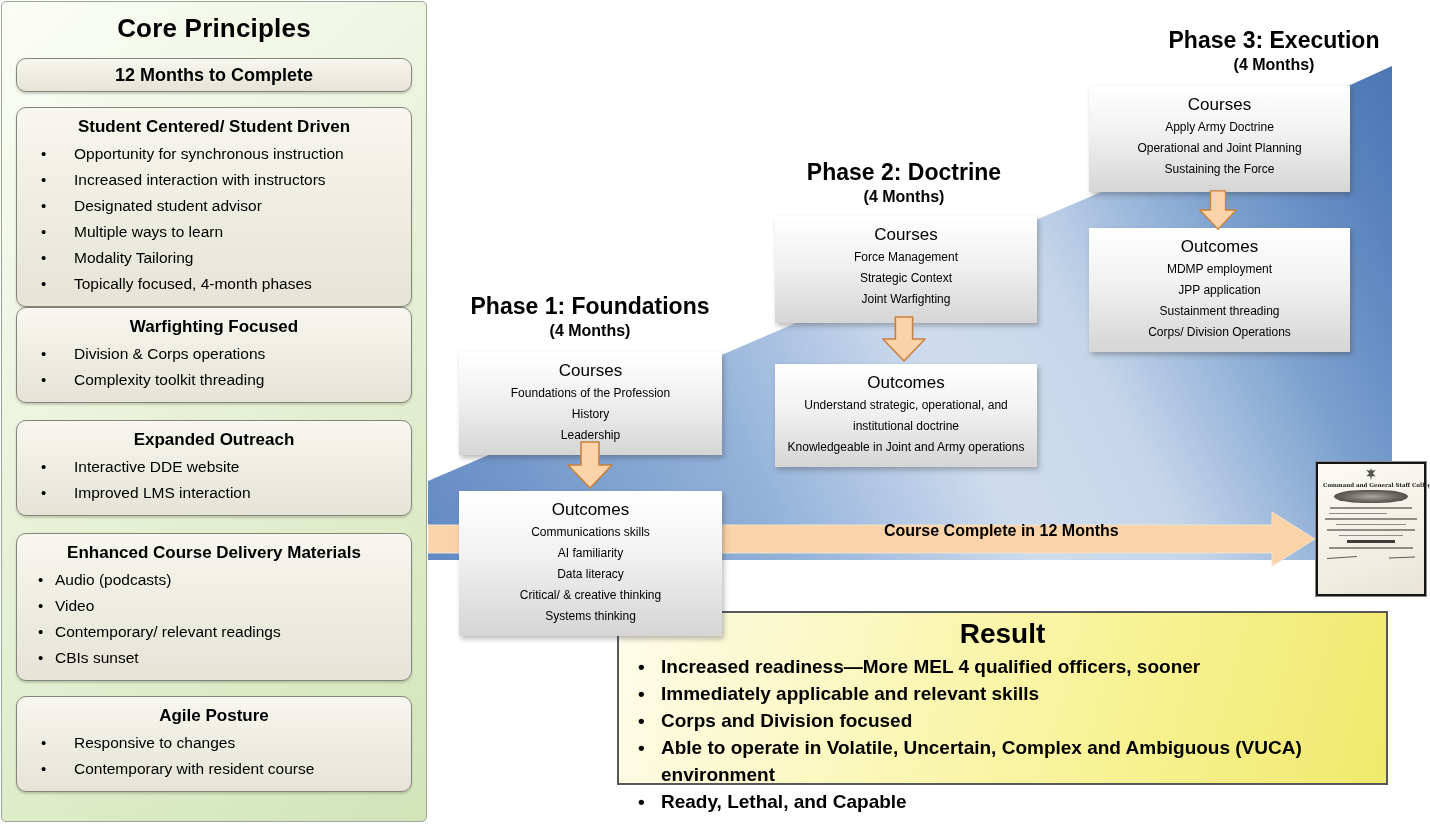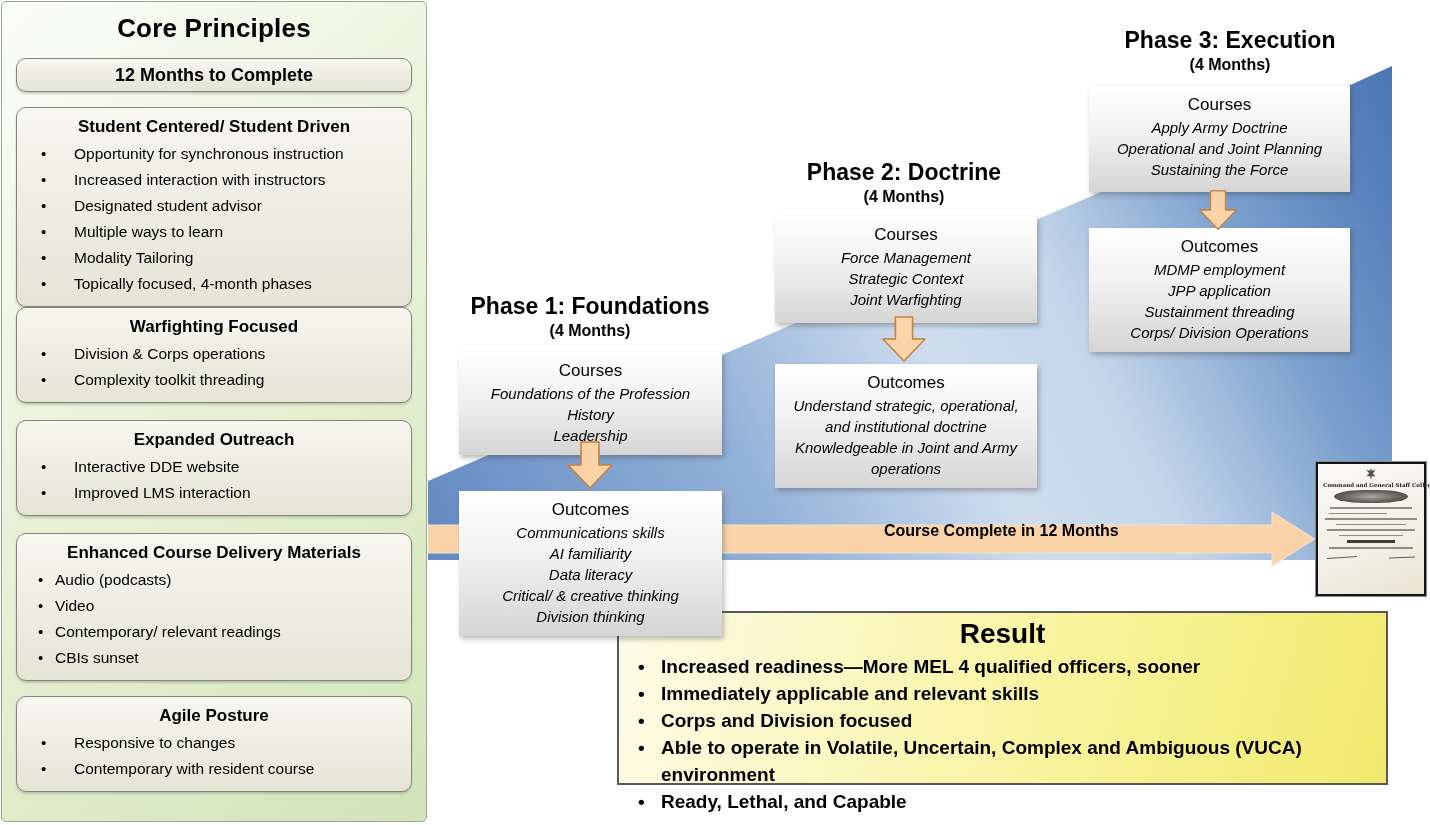--- a/index.html
+++ b/index.html
@@ -30,21 +30,21 @@
   
   .ptitle{position:absolute;text-align:center;font-weight:bold;z-index:4;}
   .ptitle .t1{font-size:23px;line-height:27px;}
   .ptitle .t2{font-size:16px;line-height:21px;}
 
   
   .pbox{position:absolute;box-sizing:border-box;text-align:center;padding:8px 4px 9px;
         background:linear-gradient(180deg,#ffffff 0%,#f1f1f1 45%,#d5d5d5 100%);
         box-shadow:2px 3px 5px rgba(60,60,60,.35);z-index:4;}
   .btitle{font-size:17px;font-weight:normal;line-height:21px;margin-bottom:2px;}
-  .bline{font-size:15px;line-height:21px;padding:0 6px;font-style:italic;}
+  .bline{font-size:12px;line-height:21px;padding:0 6px;}
 
   .darrow{position:absolute;z-index:5;}
 
   
   .harrow{position:absolute;left:428px;top:509px;z-index:2;}
   .harrow-label{position:absolute;left:884px;top:522px;width:410px;font-size:16px;
                 font-weight:bold;z-index:2;white-space:nowrap;}
 
   
   .result{position:absolute;left:617px;top:611px;width:771px;height:174px;box-sizing:border-box;
@@ -157,21 +157,21 @@
   </div>
   <svg class="darrow" style="left:567px;top:441px;" width="46" height="48" viewBox="0 0 46 48">
     <path d="M14 1 H32 V24 H45 L23 47 L1 24 H14 Z" fill="#FBD3A9" stroke="#C9803C" stroke-width="1.6" stroke-linejoin="round"></path>
   </svg>
   <div class="pbox" style="left:459px;top:491px;width:263px;">
     <div class="btitle">Outcomes</div>
     <div class="bline">Communications skills</div>
     <div class="bline">AI familiarity</div>
     <div class="bline">Data literacy</div>
     <div class="bline">Critical/ &amp; creative thinking</div>
-    <div class="bline">Division thinking</div>
+    <div class="bline">Systems thinking</div>
   </div>
 
   <div class="ptitle" style="left:754px;top:159px;width:300px;">
     <div class="t1">Phase 2: Doctrine</div>
     <div class="t2">(4 Months)</div>
   </div>
   <div class="pbox" style="left:775px;top:216px;width:262px;padding-bottom:13px;">
     <div class="btitle">Courses</div>
     <div class="bline">Force Management</div>
     <div class="bline">Strategic Context</div>
@@ -179,21 +179,21 @@
   </div>
   <svg class="darrow" style="left:881px;top:316px;" width="46" height="46" viewBox="0 0 46 48">
     <path d="M14 1 H32 V24 H45 L23 47 L1 24 H14 Z" fill="#FBD3A9" stroke="#C9803C" stroke-width="1.6" stroke-linejoin="round"></path>
   </svg>
   <div class="pbox" style="left:775px;top:364px;width:262px;">
     <div class="btitle">Outcomes</div>
     <div class="bline">Understand strategic, operational, and institutional doctrine</div>
     <div class="bline">Knowledgeable in Joint and Army operations</div>
   </div>
 
-  <div class="ptitle" style="left:1080px;top:27px;width:300px;text-align:center;">
+  <div class="ptitle" style="left:1124px;top:27px;width:300px;text-align:center;">
     <div class="t1">Phase 3: Execution</div>
     <div class="t2">(4 Months)</div>
   </div>
   <div class="pbox" style="left:1089px;top:86px;width:261px;padding-bottom:12px;">
     <div class="btitle">Courses</div>
     <div class="bline">Apply Army Doctrine</div>
     <div class="bline">Operational and Joint Planning</div>
     <div class="bline">Sustaining the Force</div>
   </div>
   <svg class="darrow" style="left:1196px;top:190px;" width="44" height="40" viewBox="0 0 46 48">

